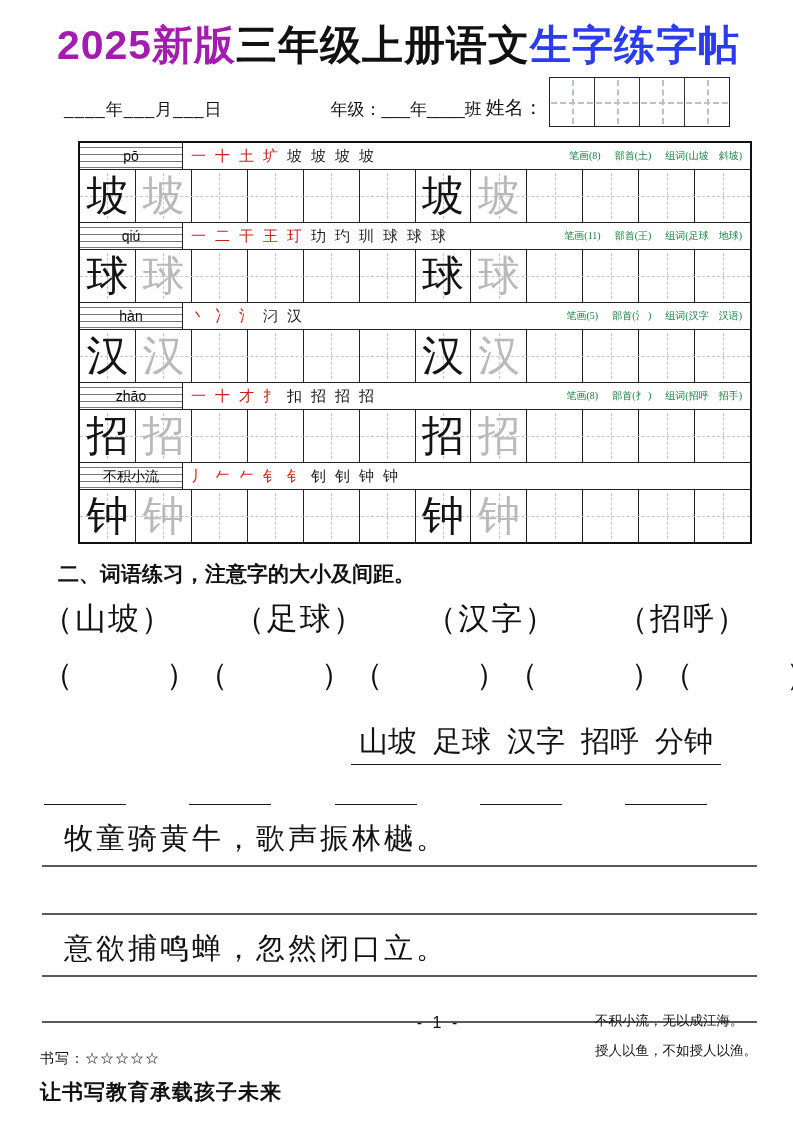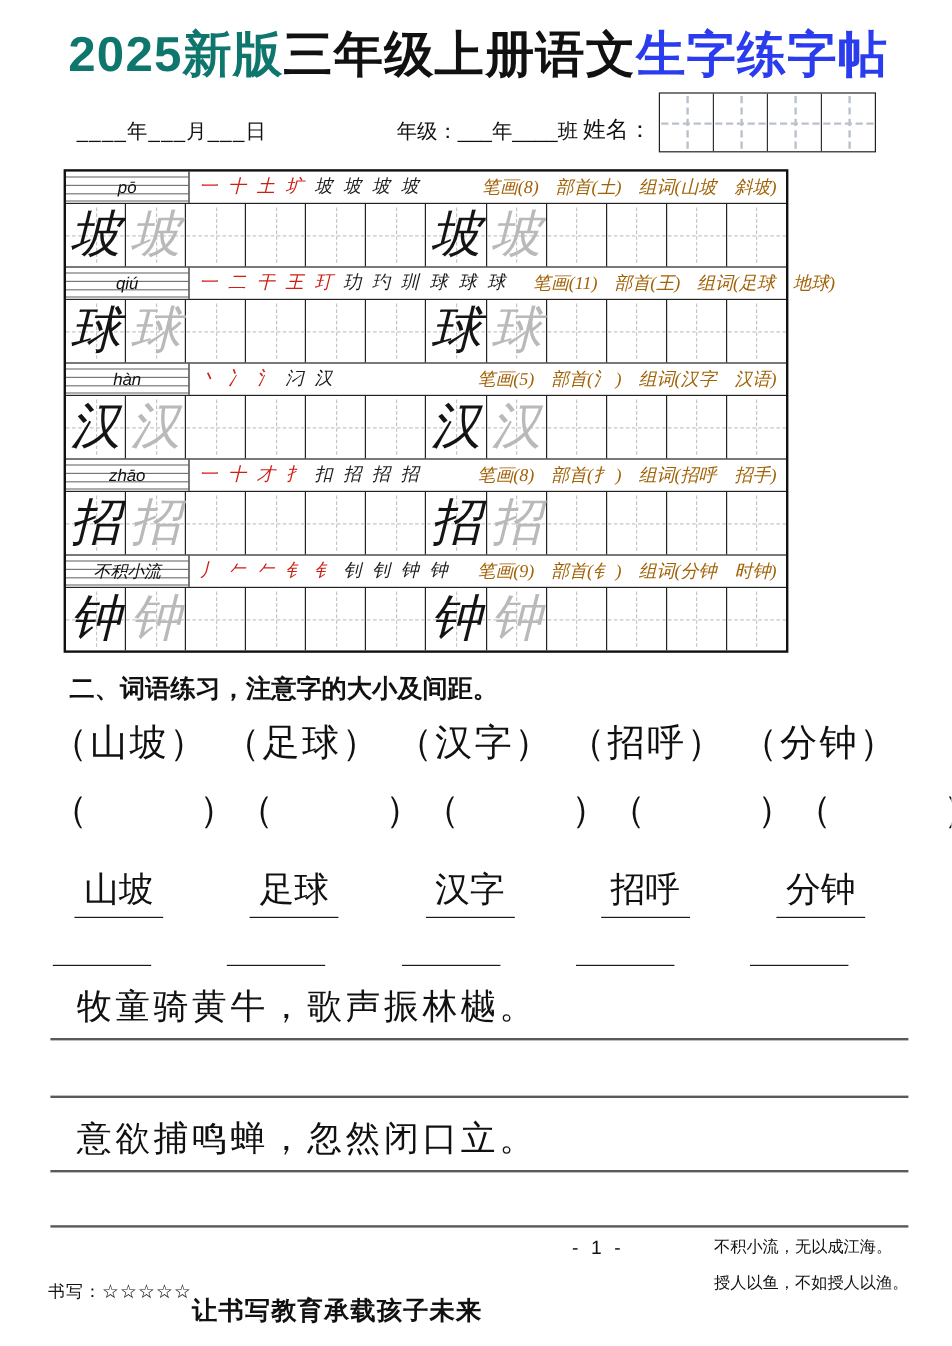--- a/index.html
+++ b/index.html
@@ -1,74 +1,74 @@
 <!DOCTYPE html>
 <html><head>
 <meta charset="utf-8">
 <style>
   html,body{margin:0;padding:0;background:#ffffff;}
   .page{position:relative;width:793px;height:1122px;background:#fff;overflow:hidden;
         font-family:"Liberation Sans",sans-serif;color:#111;box-sizing:border-box;padding:22px 36px 0 40px;}
   
   .title{text-align:center;font-size:41px;font-weight:700;letter-spacing:1px;line-height:1.05;margin:2px 0 10px 0;white-space:nowrap;}
-  .title .t-red{color:#0f766e;}
+  .title .t-red{color:#a21caf;}
   .title .t-black{color:#111;}
   .title .t-blue{color:#2a3cee;}
   
   .meta-row{display:flex;align-items:flex-end;margin:4px 0 14px 24px;height:50px;}
   .date-line{font-size:17px;letter-spacing:1px;padding-bottom:6px;}
   .grade-line{font-size:17px;margin-left:108px;padding-bottom:6px;white-space:nowrap;margin-top:48px;}
   .name-label{font-size:19px;margin-left:4px;padding-bottom:6px;}
   .name-grid{display:flex;border:1.5px solid #222;margin-left:6px;height:48px;}
   .ngcell{position:relative;width:44px;border-right:1px solid #333;}
   .ngcell:last-child{border-right:none;}
   .ngcell::before{content:"";position:absolute;left:50%;top:2px;bottom:2px;border-left:2px dashed #b9c2cc;}
   .ngcell::after{content:"";position:absolute;top:50%;left:1px;right:1px;border-top:2px dashed #b9c2cc;}
   
   .sec-heading{font-size:21px;font-weight:700;margin:14px 0 10px 18px;color:#111;}
   
-  .char-table{border:2px solid #111;margin-left:13px;width:604px;box-sizing:border-box;font-style:italic;}
+  .char-table{border:2px solid #111;margin-left:38px;width:674px;box-sizing:border-box;}
   .hdr{display:flex;align-items:stretch;height:26px;border-bottom:1px solid #222;}
   .pycell{position:relative;width:102px;flex:0 0 102px;border-right:1.5px solid #222;
      background-image:linear-gradient(#777,#777),linear-gradient(#777,#777),linear-gradient(#777,#777),linear-gradient(#777,#777);
      background-size:100% 1px;background-position:0 4px,0 11px,0 18px,0 24px;background-repeat:no-repeat;
      display:flex;align-items:center;justify-content:center;}
   .pytext{font-size:14px;background:transparent;line-height:1;padding:0 3px;color:#111;}
   .strokes{display:flex;align-items:center;padding-left:8px;flex:1 1 auto;font-family:"Liberation Serif",serif;}
   .sg{font-size:15px;margin-right:9px;color:#1a1a1a;line-height:1;}
   .sg.red{color:#cc1f14;}
   .info{display:flex;align-items:center;justify-content:flex-end;padding-right:8px;font-family:"Liberation Serif",serif;}
-  .infoitem{font-size:15px;margin-left:14px;white-space:nowrap;color:#a16207;}
+  .infoitem{font-size:10px;margin-left:14px;white-space:nowrap;color:#15803d;}
   .prow{position:relative;display:flex;height:52px;border-bottom:1px solid #222;}
   .char-group:last-child .prow{border-bottom:none;}
   .prow::after{content:"";position:absolute;left:0;right:0;top:50%;border-top:1px dashed #c6c6c6;z-index:0;}
   .pcell{position:relative;flex:1 1 0;border-right:1px solid #222;}
   .pcell:last-child{border-right:none;}
   .pcell::before{content:"";position:absolute;left:50%;top:3px;bottom:3px;border-left:1px dashed #c6c6c6;}
   .pchar{position:absolute;inset:0;display:flex;align-items:center;justify-content:center;
      font-family:"Liberation Serif",serif;font-size:42px;line-height:1;color:#141414;z-index:1;}
   .pchar.faint{color:#b9b9b9;}
   
   .paren-row{display:flex;justify-content:space-between;margin:6px 8px 0 2px;font-family:"Liberation Serif",serif;}
   .paren-item{font-size:31px;letter-spacing:2px;white-space:nowrap;}
   .paren-row.empty-row{margin-top:14px;}
   .paren-row.empty-row .paren-item{letter-spacing:0;}
-  .word-row{display:flex;justify-content:space-between;margin:26px 36px 0 22px;}
+  .word-row{display:flex;justify-content:flex-end;margin:26px 36px 0 22px;}
   .word-item{font-family:"Liberation Serif",serif;font-size:29px;border-bottom:1.5px solid #1a1a1a;padding:0 8px 2px 8px;white-space:nowrap;}
   .blank-row{display:flex;justify-content:space-between;margin:38px 50px 0 4px;}
   .blank-line{width:82px;border-bottom:1.5px solid #1a1a1a;height:1px;}
   
   .sentence-block{margin:10px 0 0 0;}
   .sentence-text{font-family:"Liberation Serif",serif;font-size:29px;letter-spacing:3px;margin:14px 0 6px 24px;white-space:nowrap;}
   .sentence-line{border-top:2px solid #5a5a5a;margin:0 0 0 2px;width:715px;}
   .sentence-line.empty{margin-top:46px;}
   .sentence-line.last{margin-top:44px;}
   
   .footer{position:absolute;left:40px;right:36px;bottom:16px;display:flex;justify-content:space-between;align-items:flex-start;}
-  .footer-left{display:flex;flex-direction:row;margin-top:48px;}
+  .footer-left{display:flex;flex-direction:column;margin-top:48px;}
   .rating{font-size:14px;font-family:"Liberation Serif",serif;letter-spacing:1px;}
   .slogan{font-size:21px;font-weight:700;margin-top:10px;letter-spacing:1px;}
   .page-num{font-size:16px;letter-spacing:3px;margin-top:12px;}
   .footer-right{text-align:left;font-family:"Liberation Serif",serif;font-size:13.5px;line-height:2.2;margin-top:4px;}
 </style>
 </head>
 <body>
 
 <div class="page">
 
@@ -273,25 +273,20 @@
             <span class="sg red">丿</span>
             <span class="sg red">𠂉</span>
             <span class="sg red">𠂉</span>
             <span class="sg red">钅</span>
             <span class="sg red">钅</span>
             <span class="sg">钊</span>
             <span class="sg">钊</span>
             <span class="sg">钟</span>
             <span class="sg">钟</span>
           </div>
-          <div class="info">
-            <span class="infoitem">笔画(9)</span>
-            <span class="infoitem">部首(钅 )</span>
-            <span class="infoitem">组词(分钟　时钟)</span>
-          </div>
         </div>
         <div class="prow">
           <div class="pcell">
             <span class="pchar">钟</span>
           </div>
           <div class="pcell">
             <span class="pchar faint">钟</span>
           </div>
           <div class="pcell"></div>
           <div class="pcell"></div>
@@ -311,21 +306,20 @@
       </div>
     </div>
 
   <div class="sec-heading" style="margin-top:16px;">二、词语练习，注意字的大小及间距。</div>
 
   <div class="paren-row">
       <span class="paren-item">（山坡）</span>
       <span class="paren-item">（足球）</span>
       <span class="paren-item">（汉字）</span>
       <span class="paren-item">（招呼）</span>
-      <span class="paren-item">（分钟）</span>
     </div>
   <div class="paren-row empty-row">
       <span class="paren-item">（　　　）</span>
       <span class="paren-item">（　　　）</span>
       <span class="paren-item">（　　　）</span>
       <span class="paren-item">（　　　）</span>
       <span class="paren-item">（　　　）</span>
     </div>
   <div class="word-row">
       <span class="word-item">山坡</span>

